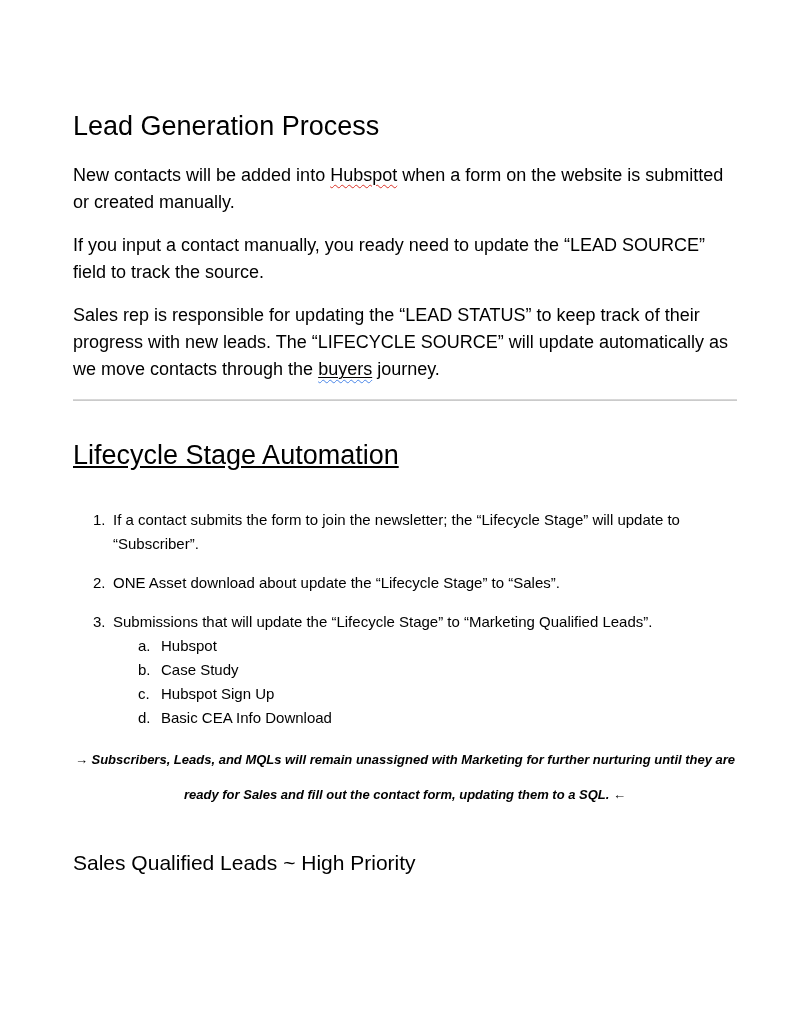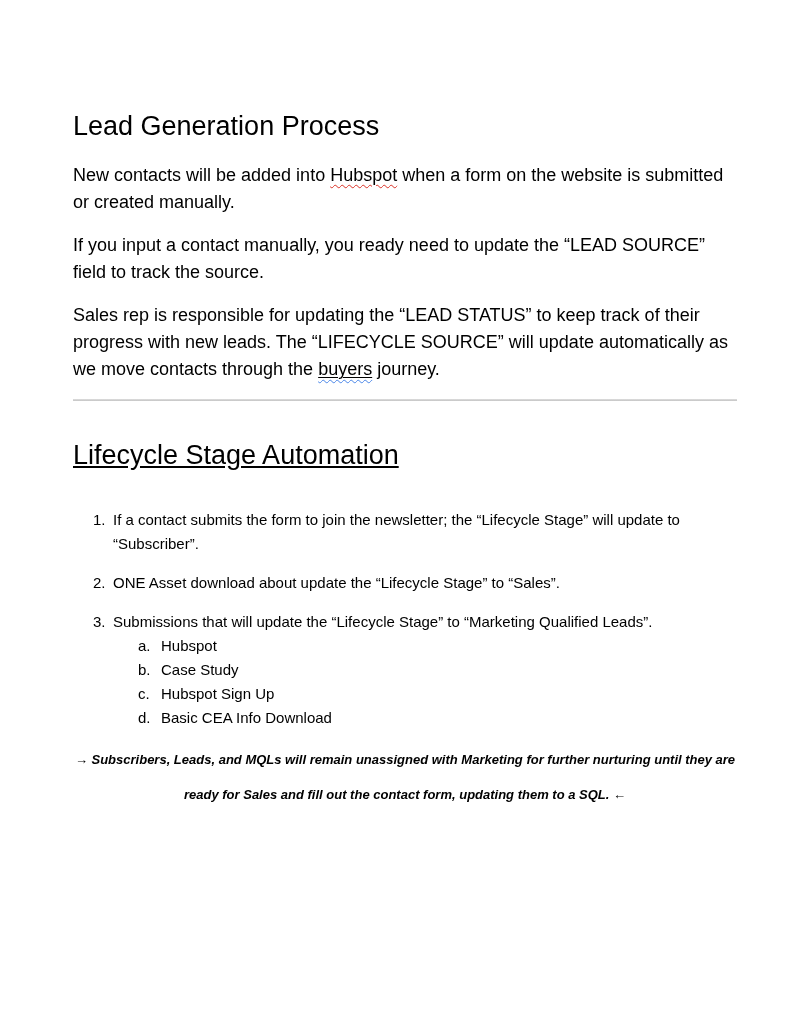--- a/index.html
+++ b/index.html
@@ -84,14 +84,15 @@
 
     <div class="sub-item"><span class="marker">a.</span><span>Hubspot</span></div>
     <div class="sub-item"><span class="marker">b.</span><span>Case Study</span></div>
     <div class="sub-item"><span class="marker">c.</span><span>Hubspot Sign Up</span></div>
     <div class="sub-item"><span class="marker">d.</span><span>Basic CEA Info Download</span></div>
 
   </div>
 
   <p class="callout">→ Subscribers, Leads, and MQLs will remain unassigned with Marketing for further nurturing until they are ready for Sales and fill out the contact form, updating them to a SQL. ←</p>
 
+  <h3 class="doc-h3">Sales Qualified Leads ~ High Priority</h3>
 
 </div>
 
 </body></html>

